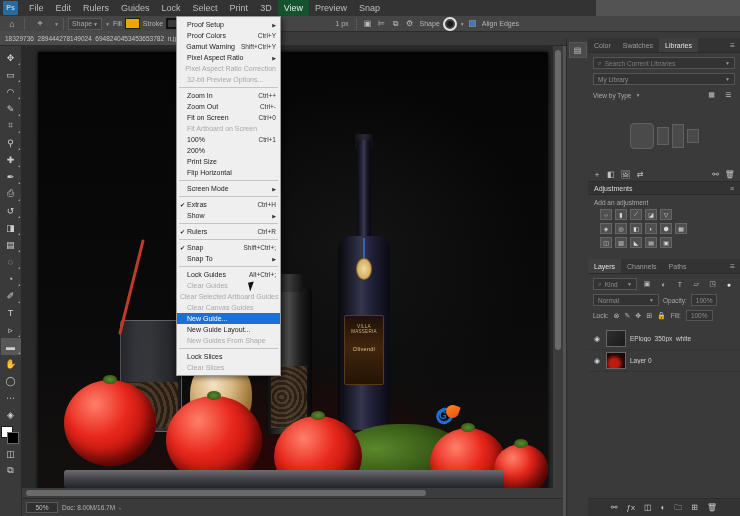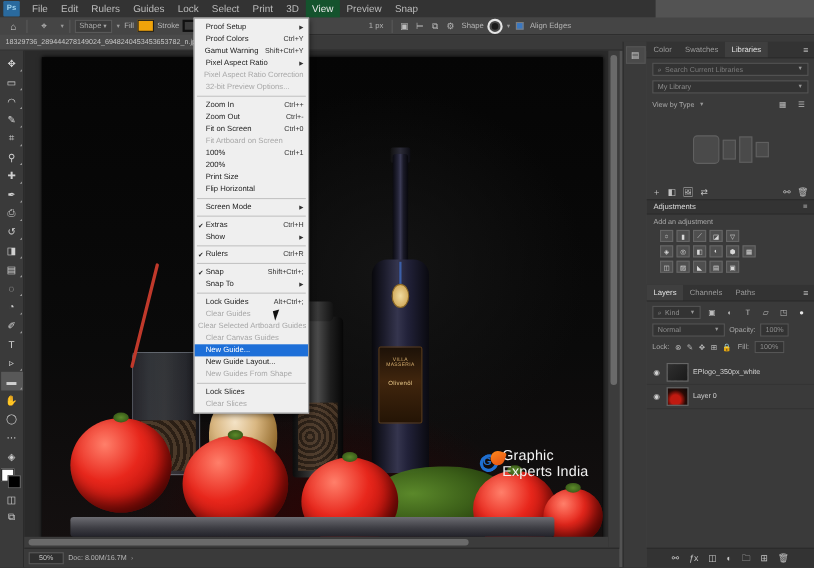--- a/index.html
+++ b/index.html
@@ -404,21 +404,20 @@
         </div>
 
       <div class="tray"></div>
 
       <div class="watermark">
         <div class="wm-logo">
           <div class="c"></div>
             <div class="g">G</div>
             <div class="s"></div>
         </div>
-        <div class="wm-text">Graphic Experts India</div>
       </div>
     </div>
   </div>
 
   <div class="hscroll">
       <div class="thumb"></div>
     </div>
   <div class="vscroll">
       <div class="thumb"></div>
     </div>

